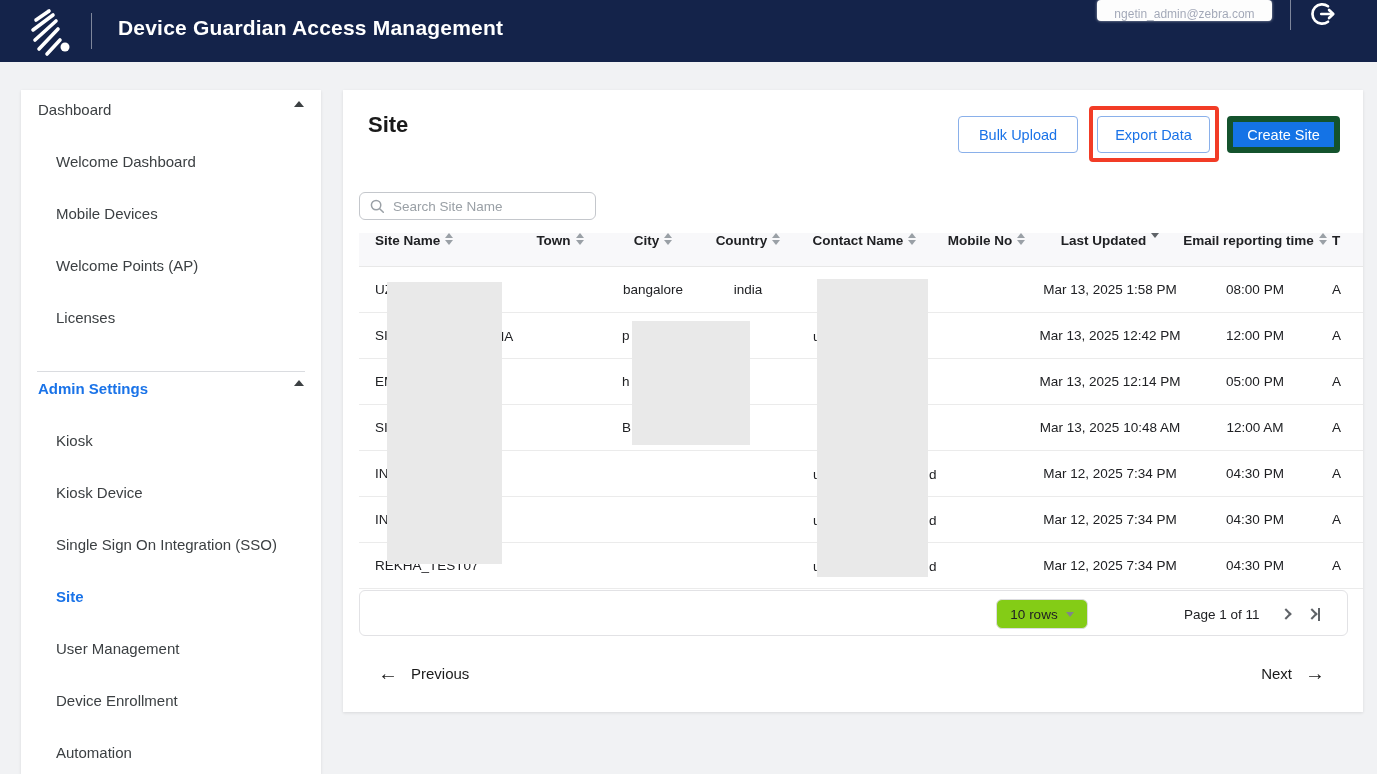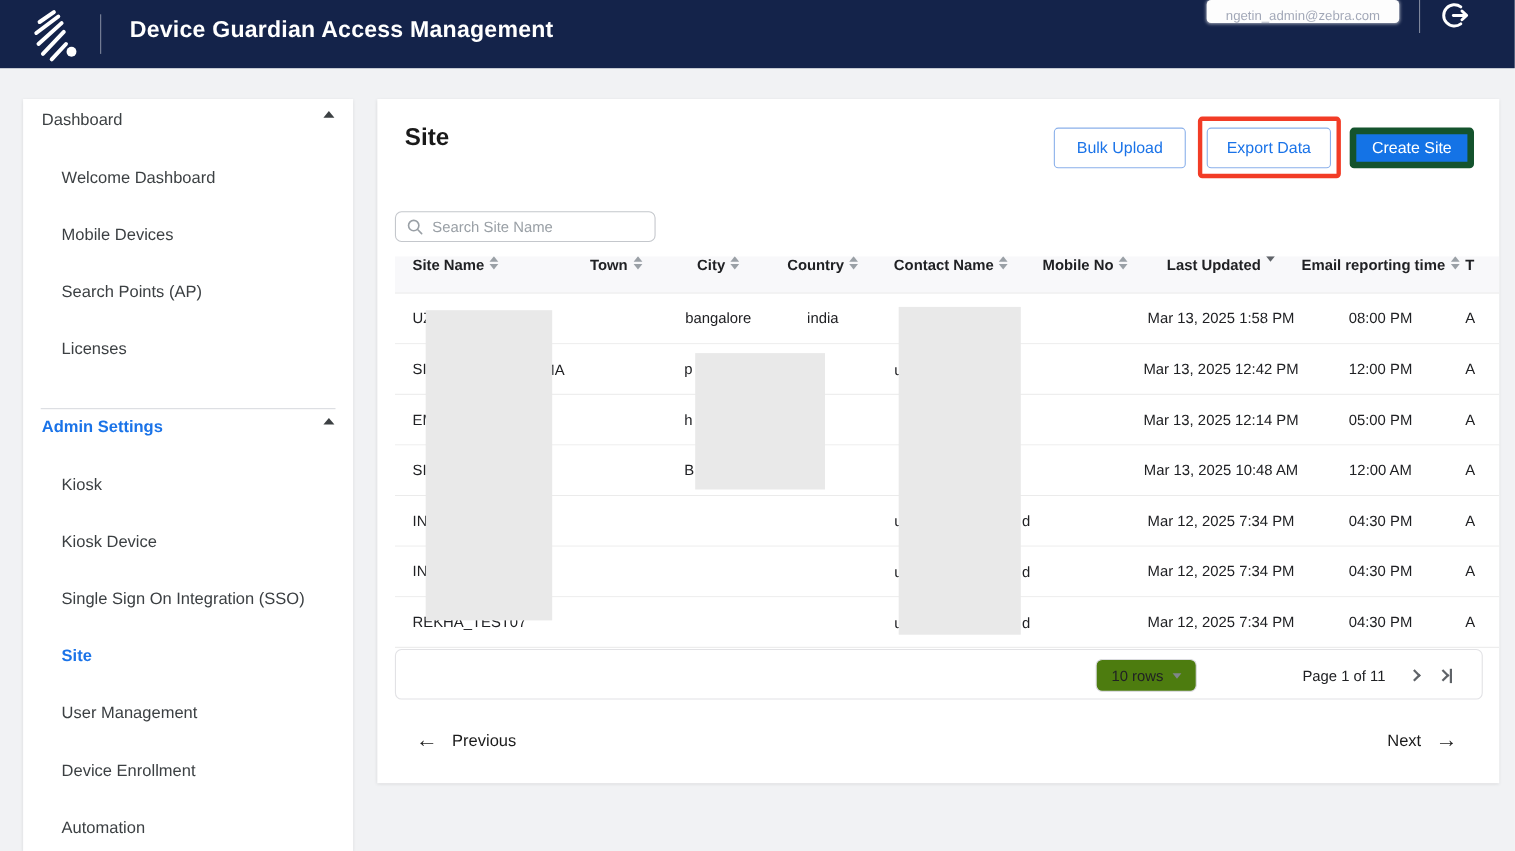--- a/index.html
+++ b/index.html
@@ -69,21 +69,21 @@
 
   
   .redact { position:absolute; background:#e9e9e9; z-index:5; }
   .rd1 { left:44px; top:192px; width:115px; height:282px; }
   .rd2 { left:289px; top:231px; width:118px; height:124px; }
   .rd3 { left:474px; top:189px; width:111px; height:298px; }
 
   
   .pagebar { position:absolute; left:16px; top:500px; width:989px; height:46px; border:1px solid #e2e2e5; border-radius:6px; background:#fff; }
   .rows-select { position:absolute; left:636px; top:8px; width:92px; height:30px; border:1px solid #dcdce0; border-radius:6px;
-    display:flex; align-items:center; justify-content:center; gap:8px; font-size:13.5px; color:#202124; cursor:pointer; background:#4d7c0f; }
+    display:flex; align-items:center; justify-content:center; gap:8px; font-size:13.5px; color:#202124; cursor:pointer; background:#84cc16; }
   .rows-select .cd { border-top-color:#80868b; }
   .page-status { position:absolute; left:824px; top:0; height:46px; display:flex; align-items:center; font-size:13.5px; color:#202124; }
   .pg-btn { position:absolute; top:15px; width:16px; height:16px; display:flex; align-items:center; cursor:pointer; }
   .pg-next { left:922px; }
   .pg-last { left:948px; gap:1px; }
   .chev { width:8px; height:8px; border-top:2px solid #5f6368; border-right:2px solid #5f6368; transform:rotate(45deg); }
   .bar-i { width:2px; height:13px; background:#5f6368; margin-left:1px; }
 
   
   .nav-prev { position:absolute; left:35px; top:573px; display:flex; align-items:center; gap:13px; cursor:pointer; }
@@ -129,21 +129,21 @@
     <span>Dashboard</span>
     <span class="caret-up"></span>
   </div>
   <div class="side-item sub">
     <span>Welcome Dashboard</span>
   </div>
   <div class="side-item sub">
     <span>Mobile Devices</span>
   </div>
   <div class="side-item sub">
-    <span>Search Points (AP)</span>
+    <span>Welcome Points (AP)</span>
   </div>
   <div class="side-item sub">
     <span>Licenses</span>
   </div>
   <hr class="side-divider">
   <div class="side-item active">
     <span>Admin Settings</span>
     <span class="caret-up" style="border-bottom-color:#3c4043;"></span>
   </div>
   <div class="side-item sub">

